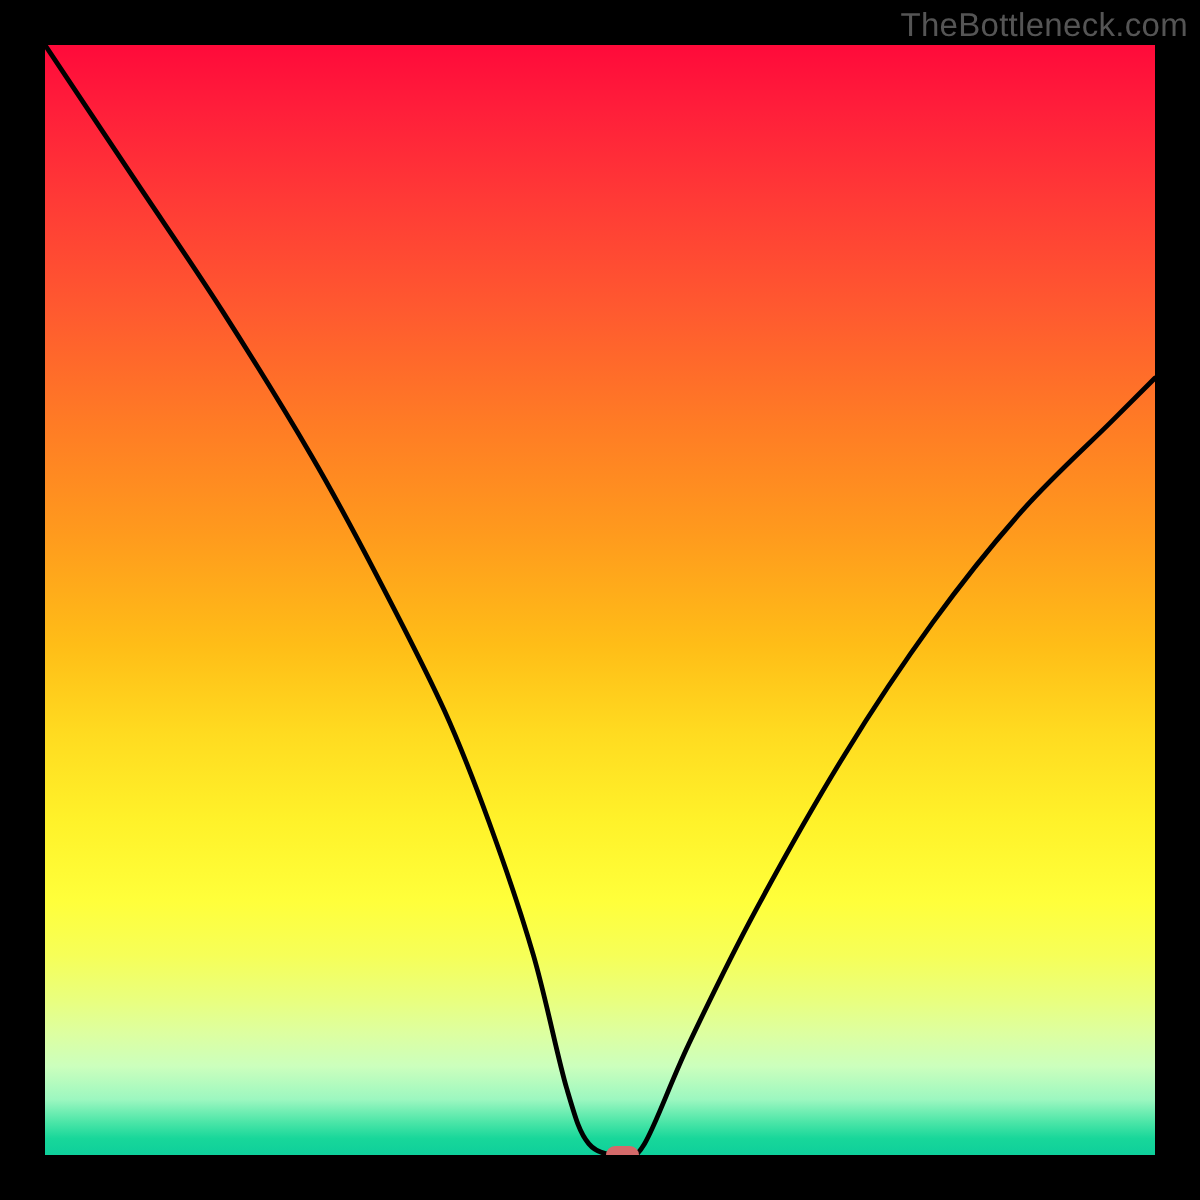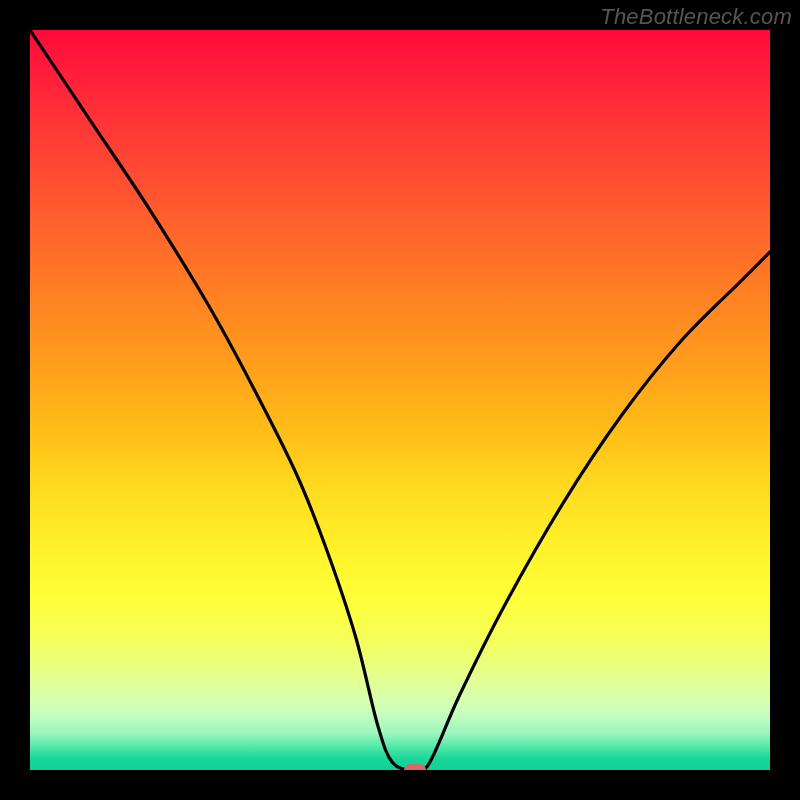--- a/index.html
+++ b/index.html
@@ -9,21 +9,20 @@
     height: 800px;
     background: #000;
     overflow: hidden;
     font-family: Arial, Helvetica, sans-serif;
   }
   .frame {
     position: relative;
     width: 800px;
     height: 800px;
     background: #000;
-    font-style: italic;
   }
   .watermark {
     position: absolute;
     top: 4px;
     right: 8px;
     color: #555;
     font-size: 22px;
     font-weight: 500;
     letter-spacing: 0.2px;
     z-index: 10;

